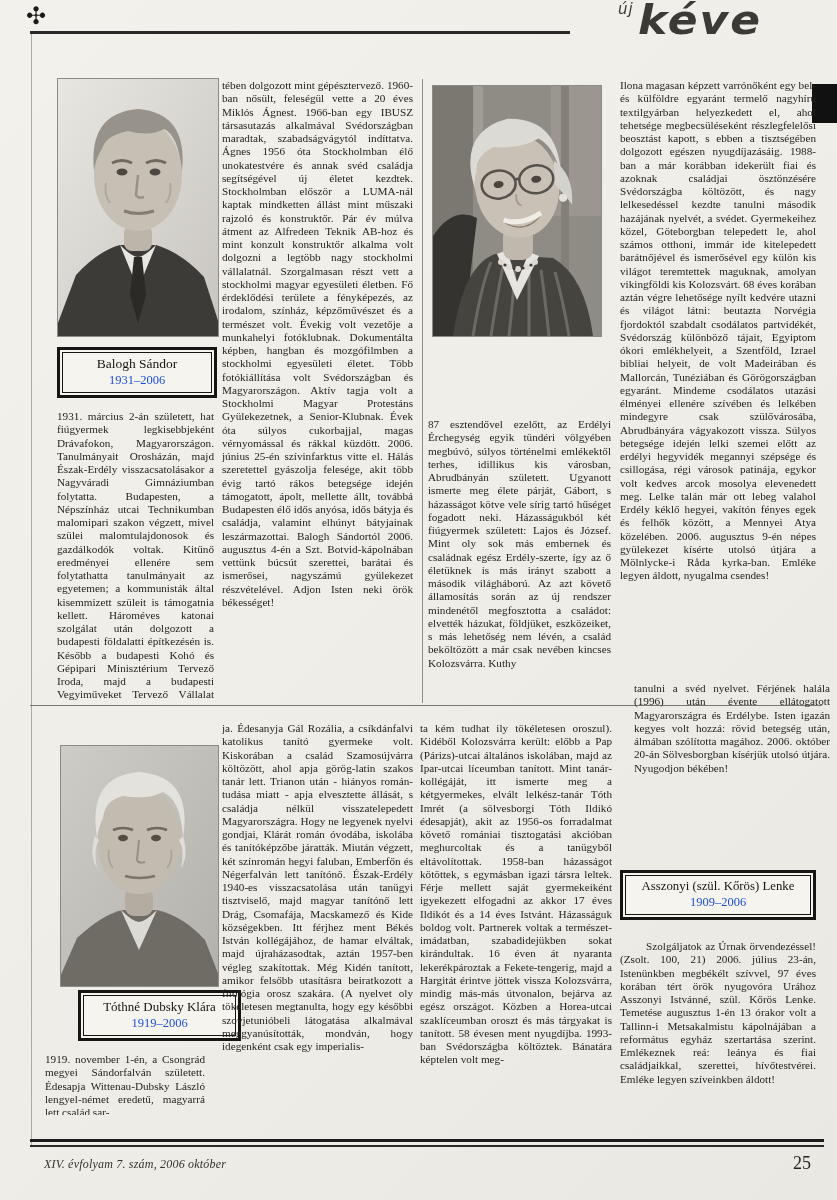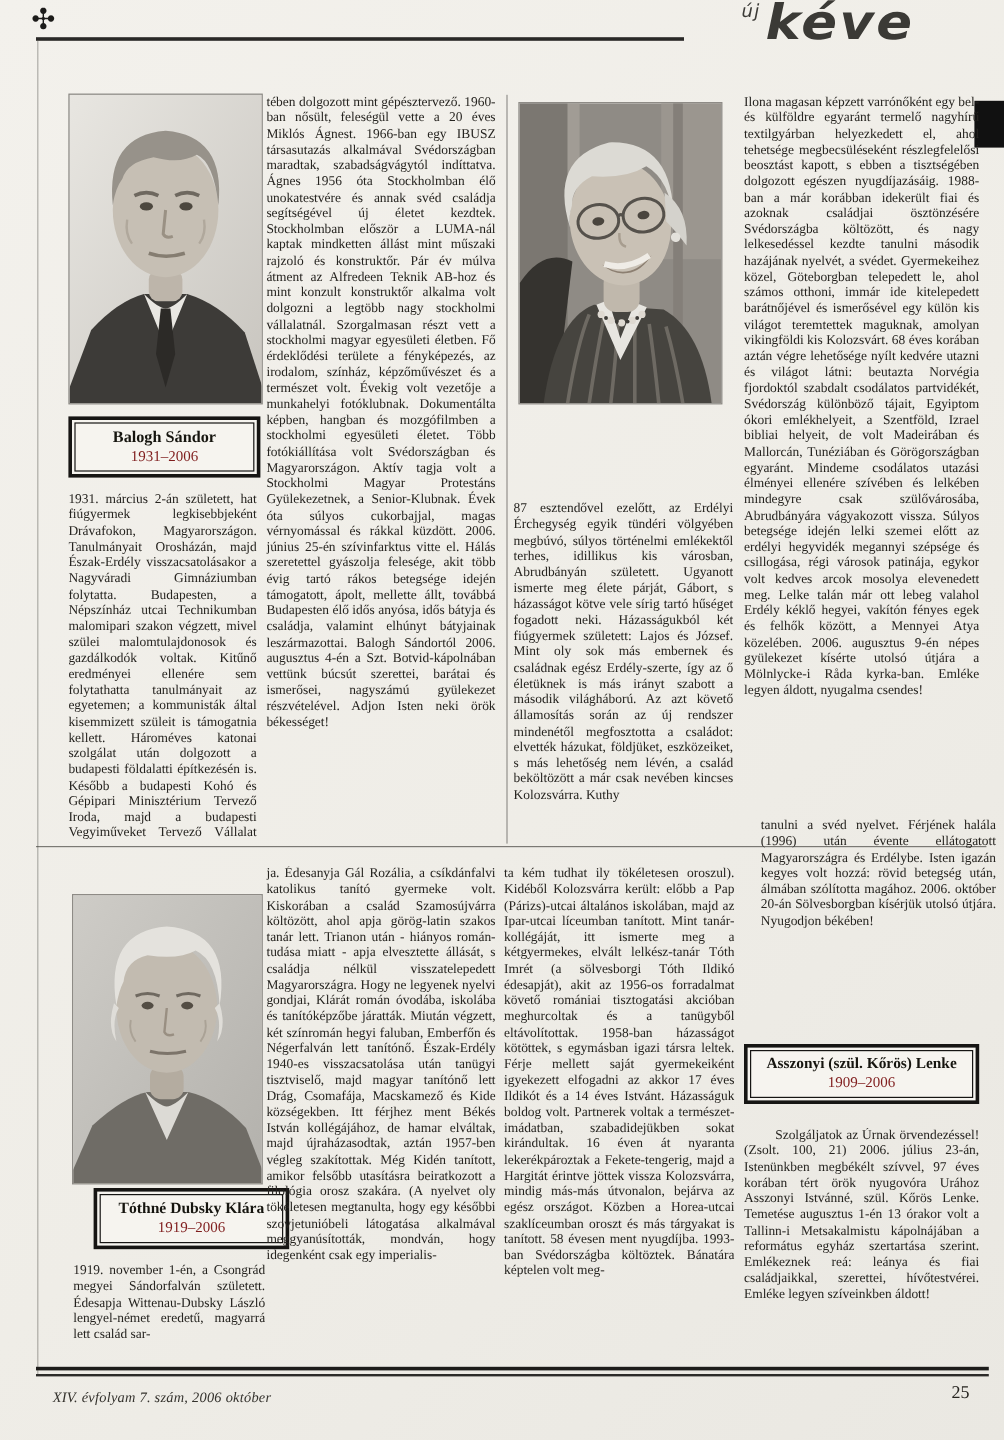--- a/index.html
+++ b/index.html
@@ -34,22 +34,22 @@
   .photo{position:absolute;overflow:hidden;border:1px solid #8e8b86;background:#d8d6d1;}
   .photo svg{display:block;}
 
   
   .capbox{
     position:absolute;border:3px solid #161513;background:#f6f4ef;padding:2px;
   }
   .capbox .inner{
     border:1px solid #161513;text-align:center;padding:3px 4px 4px 4px;
   }
-  .cap-name{font-weight:bold;font-size:13.5px;color:#16150f;white-space:nowrap;}
-  .cap-years{font-size:12.5px;color:#7f1d1d;margin-top:1px;text-align:center;}
+  .cap-name{font-weight:normal;font-size:13.5px;color:#16150f;white-space:nowrap;}
+  .cap-years{font-size:12.5px;color:#1d4ed8;margin-top:1px;text-align:center;}
 
   
   .txt{
     position:absolute;
     font-size:11.2px;line-height:13.25px;
     color:#262420;
     text-align:justify;
     overflow:hidden;
   }
   .txt.indent{text-indent:26px;}
@@ -58,21 +58,21 @@
   .col-rule{position:absolute;left:422px;top:79px;width:1px;height:624px;background:rgba(70,68,64,.55);}
   .mid-rule{position:absolute;left:30px;top:705px;width:792px;height:1px;background:rgba(60,58,54,.65);}
   .footer-rule-a{position:absolute;left:30px;top:1139px;width:794px;height:3px;background:#1d1c1a;}
   .footer-rule-b{position:absolute;left:30px;top:1145px;width:794px;height:2px;background:#2c2b29;}
 
   
   .footer-left{
     position:absolute;left:44px;top:1157px;
     font-style:italic;font-size:12px;color:#34322d;letter-spacing:.2px;
   }
-  .page-num{position:absolute;left:793px;top:1153px;font-size:15px;color:#26241f;}
+  .page-num{position:absolute;left:793px;top:1153px;font-size:18px;color:#26241f;}
 </style>
 </head>
 <body>
 
 <div class="page">
 
   <div class="ornament">✣</div>
   <div class="header-rule"></div>
   <div class="logo">
     <span class="logo-uj">új</span>
@@ -226,21 +226,21 @@
     </svg>
   </div>
 
   <div class="capbox" style="left:57px;top:990px;width:153px;margin-left:21px;">
     <div class="inner">
       <div class="cap-name" style="font-size:13px;">Tóthné Dubsky Klára</div>
       <div class="cap-years">1919–2006</div>
     </div>
   </div>
 
-  <div class="txt" style="left:61px;top:1053px;width:160px;height:62px;">1919. november 1-én, a Csongrád megyei Sándorfalván született. Édesapja Wittenau-Dubsky László lengyel-német eredetű, magyarrá lett család sar-</div>
+  <div class="txt" style="left:45px;top:1053px;width:160px;height:62px;">1919. november 1-én, a Csongrád megyei Sándorfalván született. Édesapja Wittenau-Dubsky László lengyel-német eredetű, magyarrá lett család sar-</div>
 
   <div class="txt" style="left:222px;top:722px;width:191px;height:400px;">ja. Édesanyja Gál Rozália, a csíkdánfalvi katolikus tanító gyermeke volt. Kiskorában a család Szamosújvárra költözött, ahol apja görög-latin szakos tanár lett. Trianon után - hiányos román-tudása miatt - apja elvesztette állását, s családja nélkül visszatelepedett Magyarországra. Hogy ne legyenek nyelvi gondjai, Klárát román óvodába, iskolába és tanítóképzőbe járatták. Miután végzett, két színromán hegyi faluban, Emberfőn és Négerfalván lett tanítónő. Észak-Erdély 1940-es visszacsatolása után tanügyi tisztviselő, majd magyar tanítónő lett Drág, Csomafája, Macskamező és Kide községekben. Itt férjhez ment Békés István kollégájához, de hamar elváltak, majd újraházasodtak, aztán 1957-ben végleg szakítottak. Még Kidén tanított, amikor felsőbb utasításra beiratkozott a filológia orosz szakára. (A nyelvet oly tökéletesen megtanulta, hogy egy későbbi szovjetunióbeli látogatása alkalmával meggyanúsították, mondván, hogy idegenként csak egy imperialis-</div>
 
   <div class="txt" style="left:420px;top:722px;width:192px;height:400px;">ta kém tudhat ily tökéletesen oroszul). Kidéből Kolozsvárra került: előbb a Pap (Párizs)-utcai általános iskolában, majd az Ipar-utcai líceumban tanított. Mint tanár-kollégáját, itt ismerte meg a kétgyermekes, elvált lelkész-tanár Tóth Imrét (a sölvesborgi Tóth Ildikó édesapját), akit az 1956-os forradalmat követő romániai tisztogatási akcióban meghurcoltak és a tanügyből eltávolítottak. 1958-ban házasságot kötöttek, s egymásban igazi társra leltek. Férje mellett saját gyermekeiként igyekezett elfogadni az akkor 17 éves Ildikót és a 14 éves Istvánt. Házasságuk boldog volt. Partnerek voltak a természet-imádatban, szabadidejükben sokat kirándultak. 16 éven át nyaranta lekerékpároztak a Fekete-tengerig, majd a Hargitát érintve jöttek vissza Kolozsvárra, mindig más-más útvonalon, bejárva az egész országot. Közben a Horea-utcai szaklíceumban oroszt és más tárgyakat is tanított. 58 évesen ment nyugdíjba. 1993-ban Svédországba költöztek. Bánatára képtelen volt meg-</div>
 
   <div class="txt" style="left:620px;top:682px;width:196px;height:136px;margin-left:14px;">tanulni a svéd nyelvet. Férjének halála (1996) után évente ellátogatott Magyarországra és Erdélybe. Isten igazán kegyes volt hozzá: rövid betegség után, álmában szólította magához. 2006. október 20-án Sölvesborgban kísérjük utolsó útjára. Nyugodjon békében!</div>
 
   <div class="capbox" style="left:620px;top:870px;width:186px;">
     <div class="inner">
       <div class="cap-name" style="font-size:12.8px;">Asszonyi (szül. Kőrös) Lenke</div>

